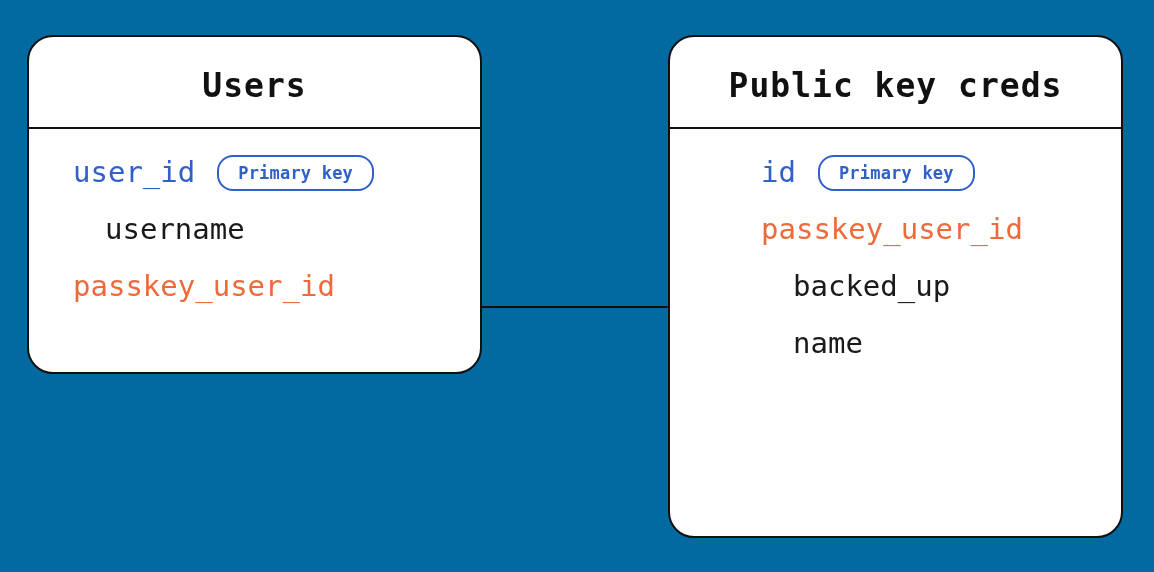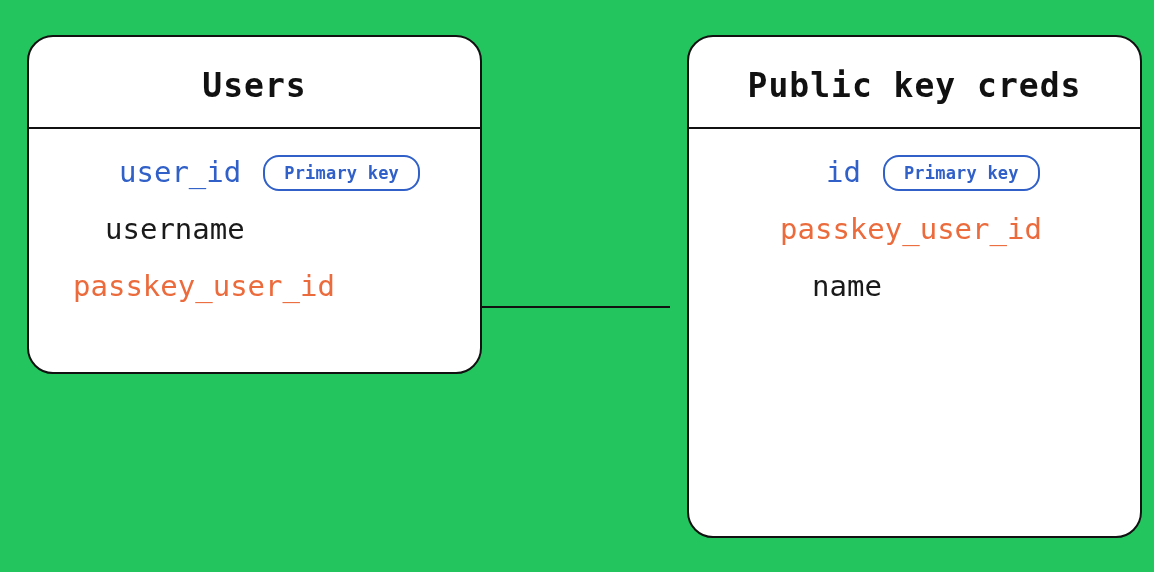--- a/index.html
+++ b/index.html
@@ -4,21 +4,21 @@
 <style>
   html, body {
     margin: 0;
     padding: 0;
     background: #ffffff;
   }
   #canvas {
     position: relative;
     width: 1154px;
     height: 572px;
-    background: #22c55e;
+    background: #0369a1;
     overflow: hidden;
     font-family: "DejaVu Sans Mono", "Liberation Mono", monospace;
   }
 
   .entity-card {
     position: absolute;
     background: #ffffff;
     border: 2.5px solid #111111;
     border-radius: 26px;
     box-sizing: border-box;
@@ -60,21 +60,21 @@
 
   .field-name {
     font-family: "DejaVu Sans Mono", "Liberation Mono", monospace;
     font-size: 29px;
     line-height: 1;
     letter-spacing: 0px;
     white-space: nowrap;
   }
 
   .field-name.c-default { color: #1a1a1a; margin-left: 32px; }
-  .field-name.c-pk      { color: #3060c8; margin-left: 46px; }
+  .field-name.c-pk      { color: #3060c8; }
   .field-name.c-fk      { color: #ec6b3c; }
 
   .pk-badge {
     margin-left: 22px;
     display: inline-flex;
     align-items: center;
     justify-content: center;
     height: 36px;
     padding: 0 19px;
     border: 2px solid #3060c8;
@@ -101,21 +101,21 @@
     top: 35px;
     width: 455px;
     height: 339px;
   }
   #card-users .card-title { margin-top: 32px; }
   #card-users .title-divider { top: 90px; }
   #card-users .fields { top: 107px; }
 
   
   #card-pkc {
-    left: 687px;
+    left: 668px;
     top: 35px;
     width: 455px;
     height: 503px;
   }
   #card-pkc .card-title { margin-top: 32px; }
   #card-pkc .title-divider { top: 90px; }
   #card-pkc .fields { top: 107px; padding-left: 47px; }
 
   
   #rel-users-pkc {
@@ -162,20 +162,23 @@
       <div class="field-row">
         <span class="field-name c-pk">id</span>
         <span class="pk-badge">Primary key</span>
       </div>
 
 
       <div class="field-row">
         <span class="field-name c-fk">passkey_user_id</span>
       </div>
 
+      <div class="field-row">
+        <span class="field-name c-default">backed_up</span>
+      </div>
 
       <div class="field-row">
         <span class="field-name c-default">name</span>
       </div>
 
 
     </div>
   </div>
 
 </div>

